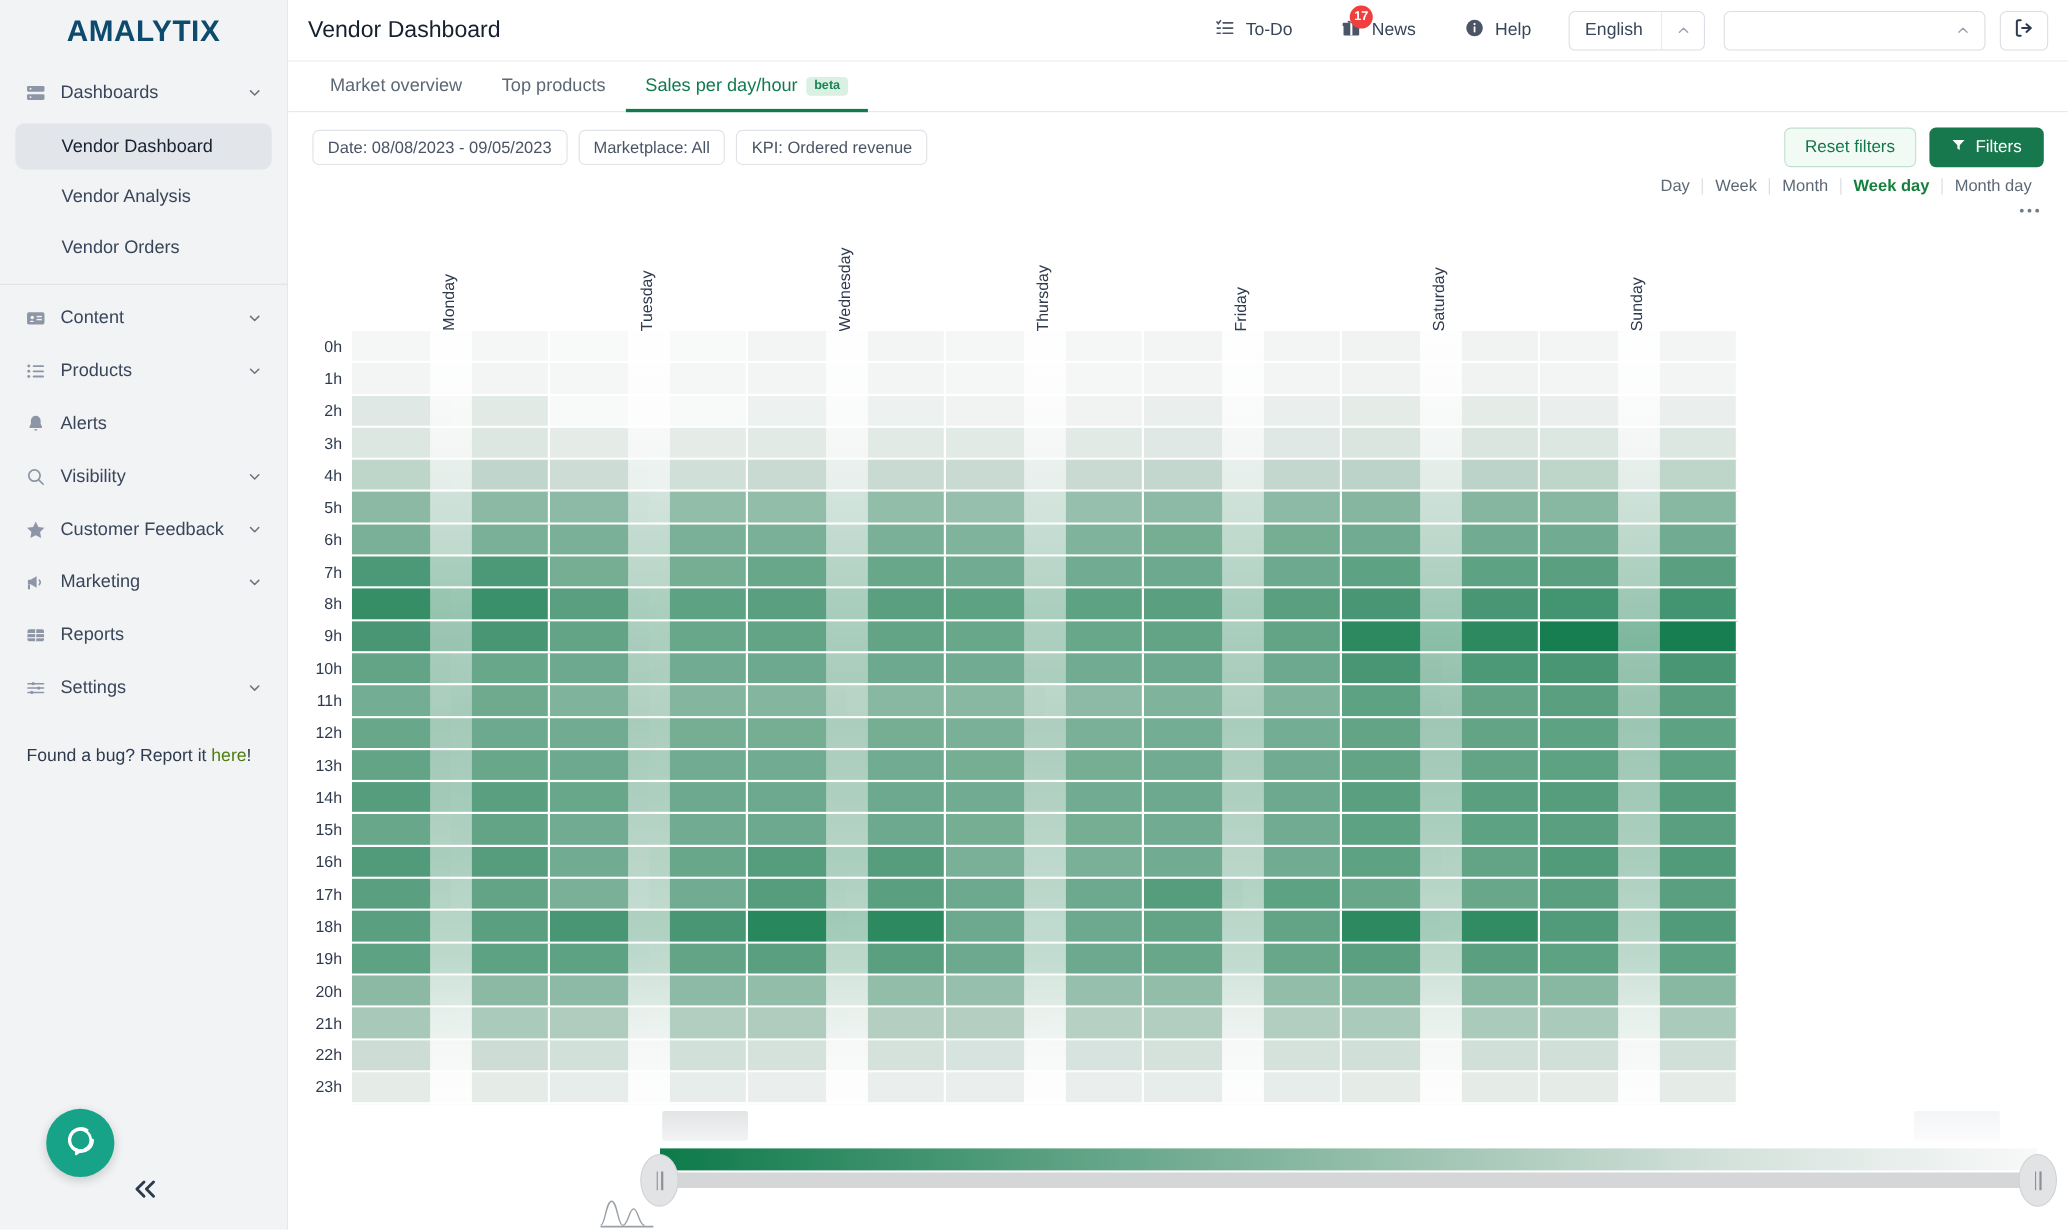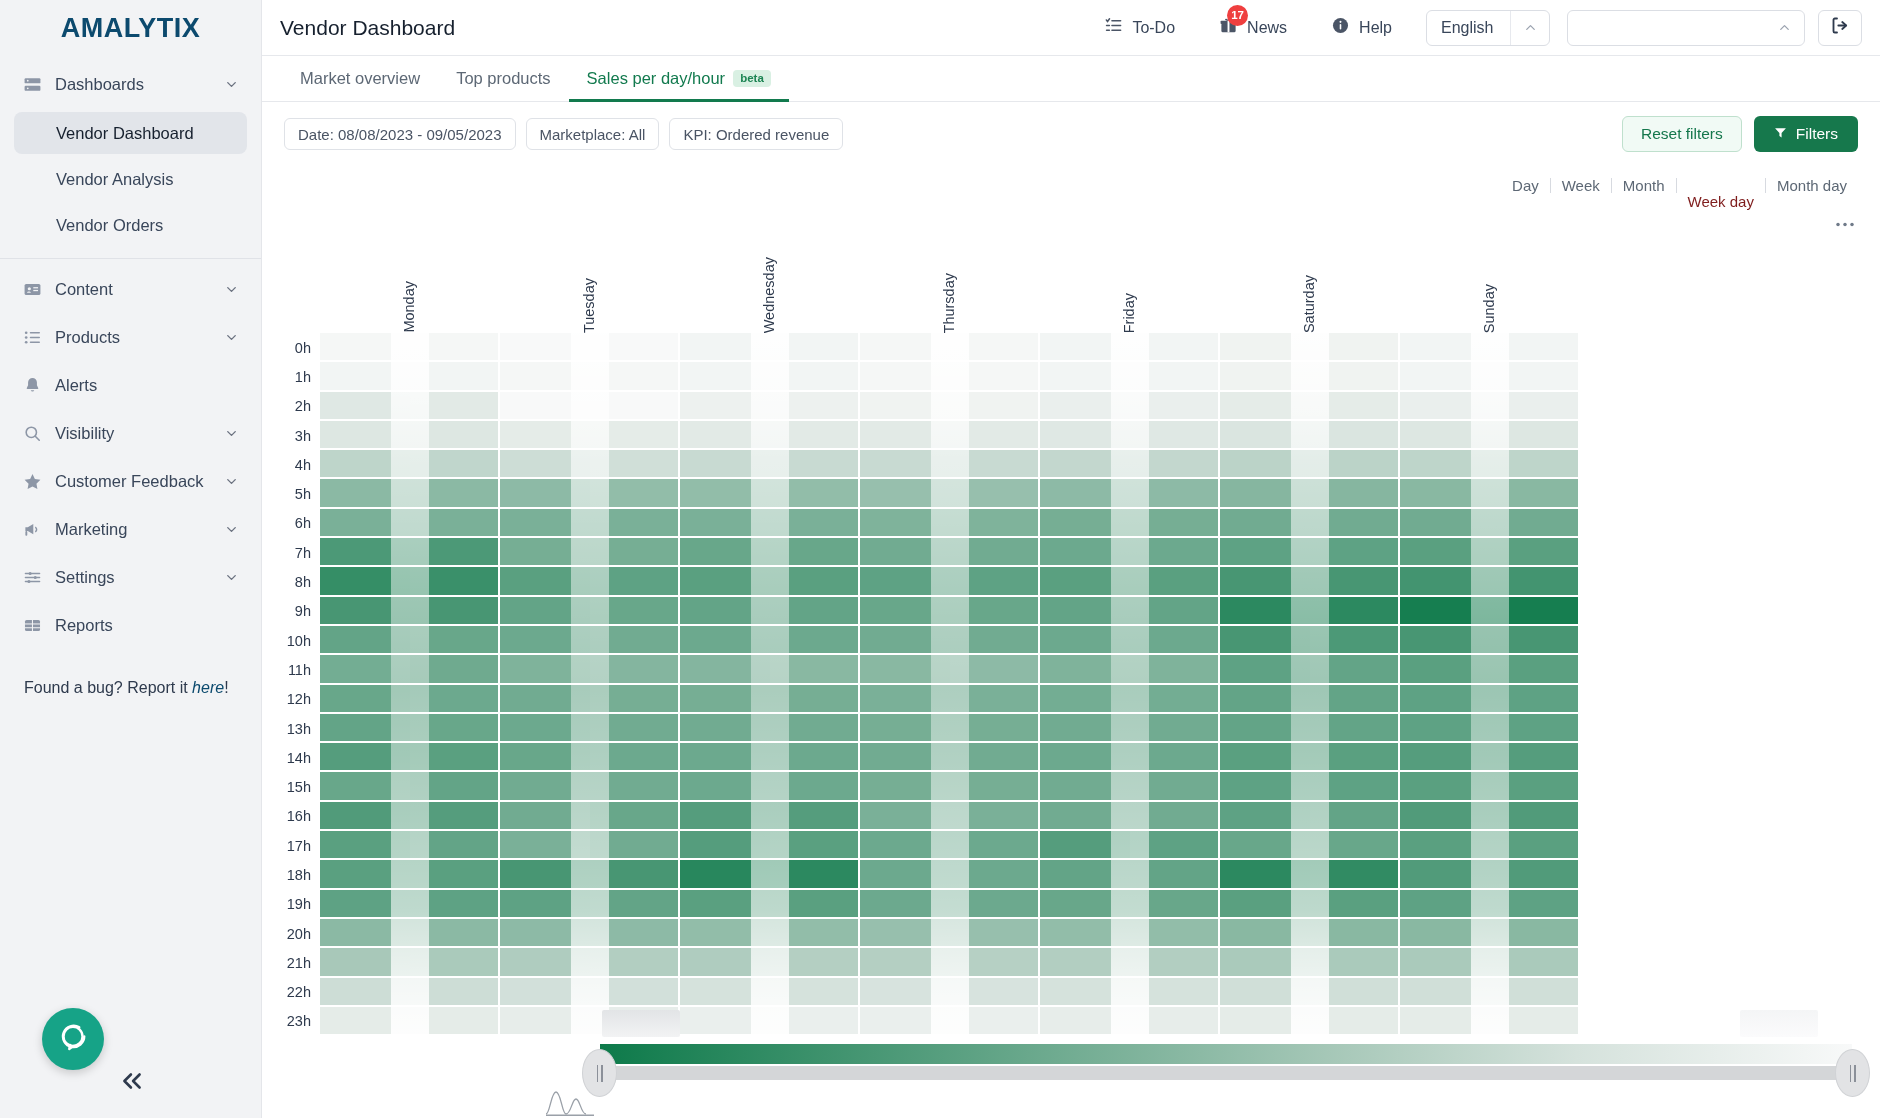--- a/index.html
+++ b/index.html
@@ -40,21 +40,21 @@
     margin:4px 14px; height:42px; border-radius:8px;
     display:flex; align-items:center; padding-left:42px;
     font-size:16.5px; color:#39465a; cursor:pointer;
   }
   .sub-item.selected { background:#e2e5ea; color:#16202e; }
   .nav-divider { height:1px; background:#e0e2e7; margin:12px 0 6px 0; }
 
   .bugline {
     margin-top:30px; padding:0 24px; font-size:16px; color:#2e3a4d;
   }
-  .bugline a { color:#0c4a6e; text-decoration:none;font-style:italic; }
+  .bugline a { color:#4d7c0f; text-decoration:none; }
 
   .help-bubble {
     position:absolute; left:42px; bottom:48px;
     width:62px; height:62px; border-radius:50%;
     background:#16a387; display:flex; align-items:center; justify-content:center;
     box-shadow:0 3px 10px rgba(0,0,0,.18); cursor:pointer;
   }
   .help-bubble svg { width:30px; height:30px; color:#fff; }
   .collapse-btn {
     position:absolute; left:110px; bottom:15px; width:44px; height:40px;
@@ -136,21 +136,21 @@
     height:36px; padding:0 20px; border-radius:6px; border:none;
     background:#16784c; color:#fff; font-size:15.5px; font-weight:500; cursor:pointer;
     display:flex; align-items:center; gap:9px;
   }
   .btn-filters svg { width:13px; height:13px; }
 
   
   .granbar { display:flex; justify-content:flex-end; padding:9px 22px 0 22px; align-items:center; }
   .gran { display:flex; align-items:center; font-size:15px; color:#5d6875; }
   .gran span { padding:0 11px; cursor:pointer; }
-  .gran span.sel { font-weight:400; color:#7f1d1d;margin-top:32px; }
+  .gran span.sel { font-weight:700; color:#15803d; }
   .gran .bar { width:1px; height:15px; background:#d7dae0; }
   .dots { display:flex; justify-content:flex-end; padding:4px 24px 0 22px; cursor:pointer; }
   .dots svg { width:22px; height:7px; color:#6f7a89; }
 
   
   .chart-wrap { flex:1; position:relative; padding:0 0 0 0; overflow:hidden; }
   .hm {
     position:absolute; left:0; right:0; top:6px;
   }
   .hm-daylabels { position:relative; height:95px; }
@@ -334,47 +334,47 @@
         <span>Marketing</span>
         <span class="chev">
           <svg viewBox="0 0 24 24" fill="none" stroke="currentColor" stroke-width="2.2" stroke-linecap="round" stroke-linejoin="round">
               <polyline points="6 9 12 15 18 9"></polyline>
             </svg>
         </span>
       </div>
 
       <div class="nav-item">
         <span class="nav-ic">
+          <svg viewBox="0 0 24 24" fill="currentColor">
+              <rect x="2.5" y="5" width="19" height="14" rx="2"></rect>
+              <rect x="2.5" y="9.4" width="19" height="1.3" fill="#f2f3f5"></rect>
+              <rect x="2.5" y="14.2" width="19" height="1.3" fill="#f2f3f5"></rect>
+              <rect x="11.3" y="5" width="1.3" height="14" fill="#f2f3f5"></rect>
+            </svg>
+        </span>
+        <span>Reports</span>
+      </div>
+
+      <div class="nav-item">
+        <span class="nav-ic">
           <svg viewBox="0 0 24 24" fill="none" stroke="currentColor" stroke-width="1.7" stroke-linecap="round">
               <line x1="3" y1="7" x2="21" y2="7"></line>
               <line x1="3" y1="12" x2="21" y2="12"></line>
               <line x1="3" y1="17" x2="21" y2="17"></line>
               <circle cx="9" cy="7" r="1.9" fill="currentColor" stroke="none"></circle>
               <circle cx="15.5" cy="12" r="1.9" fill="currentColor" stroke="none"></circle>
               <circle cx="7.5" cy="17" r="1.9" fill="currentColor" stroke="none"></circle>
             </svg>
         </span>
         <span>Settings</span>
         <span class="chev">
           <svg viewBox="0 0 24 24" fill="none" stroke="currentColor" stroke-width="2.2" stroke-linecap="round" stroke-linejoin="round">
               <polyline points="6 9 12 15 18 9"></polyline>
             </svg>
         </span>
-      </div>
-
-      <div class="nav-item">
-        <span class="nav-ic">
-          <svg viewBox="0 0 24 24" fill="currentColor">
-              <rect x="2.5" y="5" width="19" height="14" rx="2"></rect>
-              <rect x="2.5" y="9.4" width="19" height="1.3" fill="#f2f3f5"></rect>
-              <rect x="2.5" y="14.2" width="19" height="1.3" fill="#f2f3f5"></rect>
-              <rect x="11.3" y="5" width="1.3" height="14" fill="#f2f3f5"></rect>
-            </svg>
-        </span>
-        <span>Reports</span>
       </div>
     </nav>
 
     <div class="bugline"><span>Found a bug? Report it </span><a href="#">here</a><span>!</span></div>
 
     <div class="help-bubble">
       <span>
         <svg viewBox="0 0 24 24" fill="none" stroke="currentColor" stroke-width="1.9" stroke-linecap="round" stroke-linejoin="round">
             <path d="M21 11.5a8.5 8.5 0 1 1-4-7.2"></path>
             <circle cx="12" cy="11.5" r="7.6"></circle>

